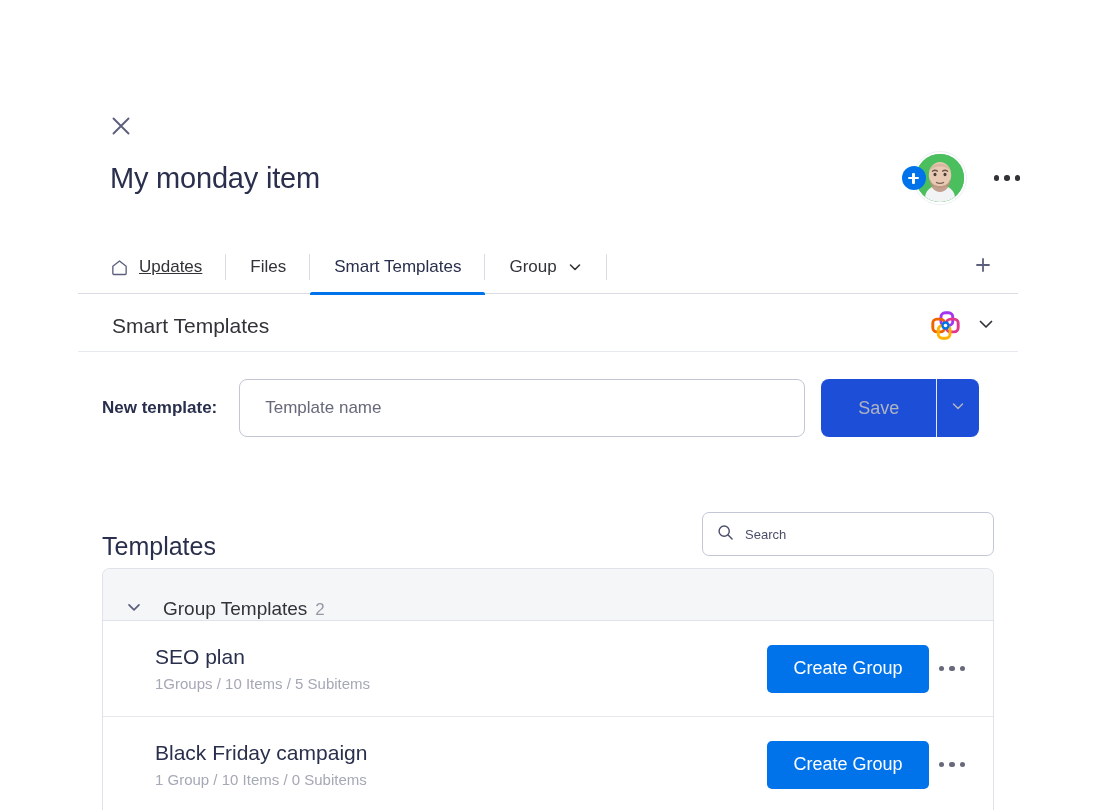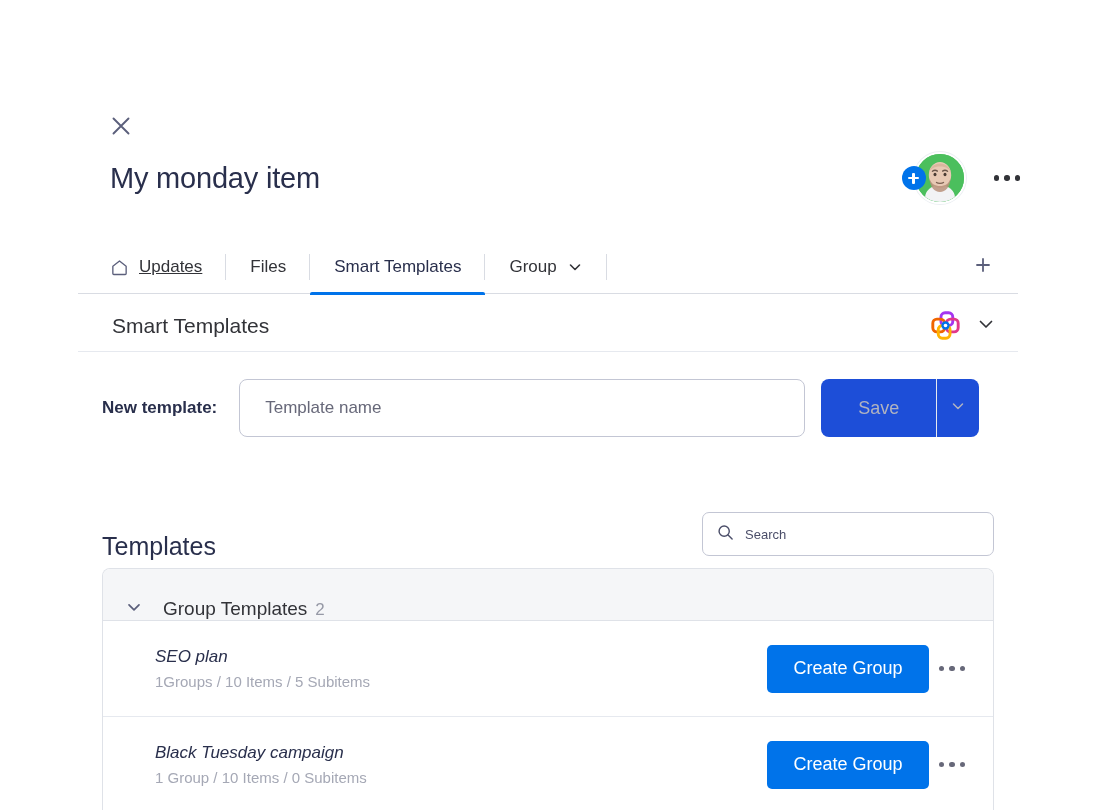--- a/index.html
+++ b/index.html
@@ -342,23 +342,22 @@
   .tpl-row {
     height: 96px;
     border-bottom: 1px solid #e6e9ef;
     display: flex;
     align-items: center;
     padding: 0 18px 0 52px;
     box-sizing: border-box;
   }
   .tpl-texts { display: flex; flex-direction: column; gap: 6px; }
   .tpl-name {
-    font-size: 17px;
+    font-size: 21px;
     color: #292f4c;
-    font-style: italic;
   }
   .tpl-meta {
     font-size: 15px;
     color: #a5a8b5;
   }
   .tpl-actions {
     margin-left: auto;
     display: flex;
     align-items: center;
     gap: 0;
@@ -545,21 +544,21 @@
         <div class="row-dots">
           <i></i>
             <i></i>
             <i></i>
         </div>
       </div>
     </div>
 
     <div class="tpl-row">
       <div class="tpl-texts">
-        <div class="tpl-name">Black Tuesday campaign</div>
+        <div class="tpl-name">Black Friday campaign</div>
         <div class="tpl-meta">1 Group / 10 Items /  0 Subitems</div>
       </div>
       <div class="tpl-actions">
         <button class="btn-create">Create Group</button>
         <div class="row-dots">
           <i></i>
             <i></i>
             <i></i>
         </div>
       </div>

